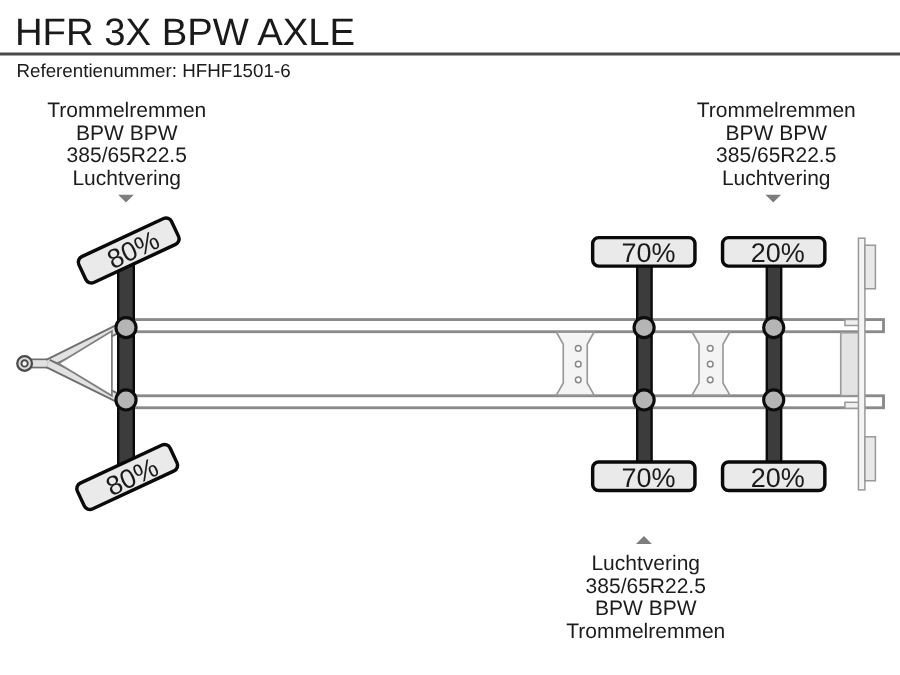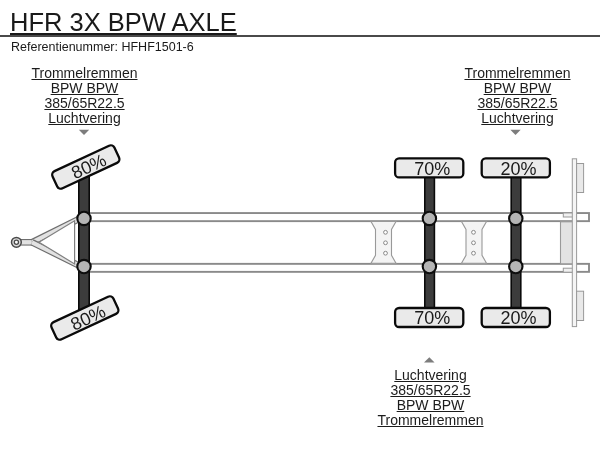--- a/index.html
+++ b/index.html
@@ -1,22 +1,22 @@
 <!DOCTYPE html>
 <html><head>
 <meta charset="utf-8">
 <style>
 html,body{margin:0;padding:0;background:#fff;}
 body{width:600px;height:450px;position:relative;overflow:hidden;font-family:"Liberation Sans",sans-serif;}
 .abs{position:absolute;}
-.block{font-size:14px;line-height:15px;text-align:center;color:#1c1c1c;text-decoration:underline;}
+.block{font-size:14px;line-height:15px;text-align:center;color:#1c1c1c;}
 </style>
 </head>
 <body>
-<div class="abs" style="left:10px;top:10px;font-size:25.5px;line-height:25px;color:#1a1a1a;text-decoration:underline;">HFR 3X BPW AXLE</div>
+<div class="abs" style="left:10px;top:10px;font-size:25.5px;line-height:25px;color:#1a1a1a;">HFR 3X BPW AXLE</div>
 <div class="abs" style="left:0px;top:35.3px;width:600px;height:1.4px;background:#4a4a4a;"></div>
 <div class="abs" style="left:11px;top:40.8px;font-size:12.5px;line-height:13px;color:#1a1a1a;">Referentienummer: HFHF1501-6</div>
 
 <div class="abs block" style="left:4.5px;top:65.5px;width:160px;">Trommelremmen<br>BPW BPW<br>385/65R22.5<br>Luchtvering</div>
 <div class="abs block" style="left:437.5px;top:65.5px;width:160px;">Trommelremmen<br>BPW BPW<br>385/65R22.5<br>Luchtvering</div>
 <div class="abs block" style="left:350.5px;top:368.3px;width:160px;">Luchtvering<br>385/65R22.5<br>BPW BPW<br>Trommelremmen</div>
 
 <svg class="abs" style="left:0;top:0;" width="600" height="450" viewBox="0 0 600 450">
 
   <polygon points="78.8,129.8 89.2,129.8 84,135" fill="#7d7d7d"></polygon>

